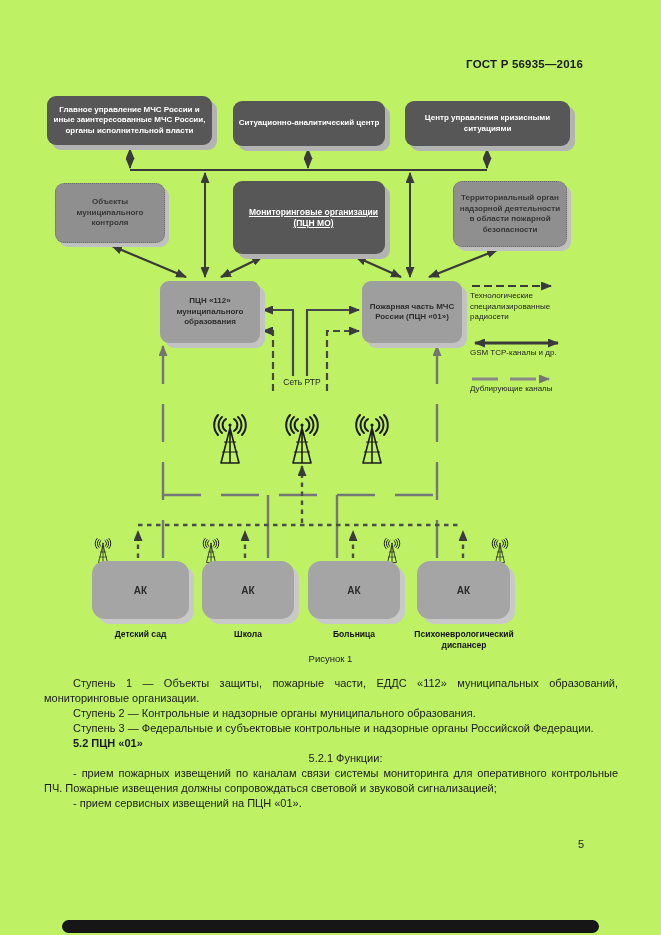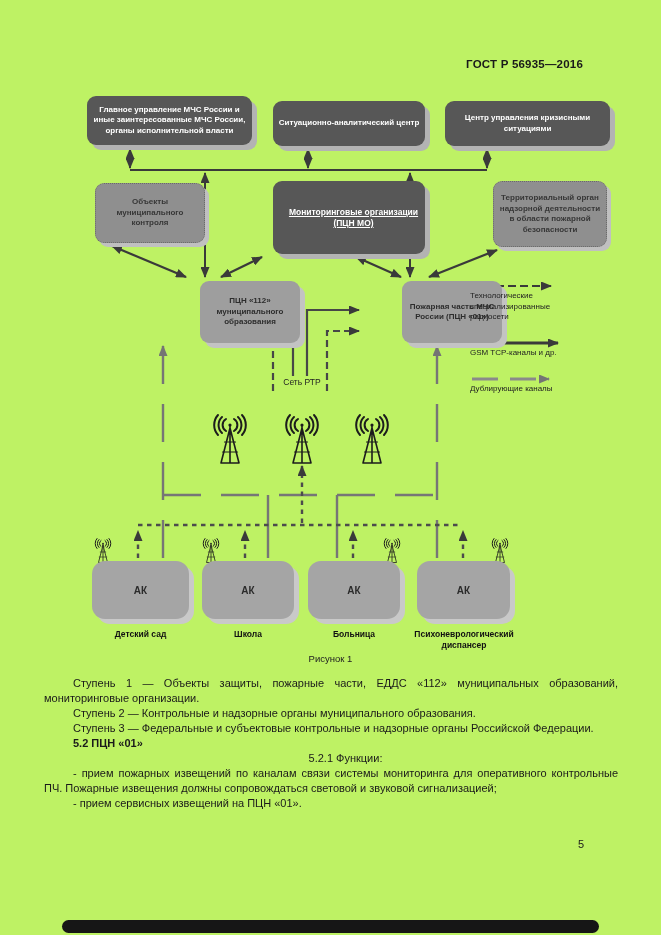--- a/index.html
+++ b/index.html
@@ -4,21 +4,21 @@
 <style>
   html,body{margin:0;padding:0;background:#e8e8e8;}
   .page{position:relative;width:661px;height:935px;background:#bef264;
         font-family:"Liberation Sans",sans-serif;color:#1a1a1a;overflow:hidden;margin:0 auto;}
   .doc-code{position:absolute;top:58px;right:78px;font-size:11.5px;font-weight:bold;letter-spacing:.2px;}
 
   .figure{position:absolute;top:88px;left:0;width:661px;height:588px;}
   .figure svg{position:absolute;top:0;left:0;}
 
   .fbox{position:absolute;display:flex;align-items:center;justify-content:center;
-        text-align:center;border-radius:9px;font-weight:bold;box-sizing:border-box;padding:2px 5px;margin-left:40px;}
+        text-align:center;border-radius:9px;font-weight:bold;box-sizing:border-box;padding:2px 5px;}
   .dark{background:#575757;color:#ffffff;font-size:8px;line-height:10.5px;box-shadow:5px 5px 0 #b3b3b3;}
   .mid{background:#8f8f8f;color:#373737;font-size:8px;line-height:10.5px;
        border:1px dotted #6a6a6a;box-shadow:4px 4px 0 #c0c0c0;}
   .lite{background:#9e9e9e;color:#2d2d2d;font-size:8px;line-height:10.5px;box-shadow:5px 5px 0 #c3c3c3;}
   .ulined{text-decoration:underline;}
   .ak{position:absolute;display:flex;align-items:center;justify-content:center;
       background:#a5a5a5;color:#2b2b2b;font-size:10px;font-weight:bold;
       border-radius:13px;box-shadow:5px 5px 0 #c9c9c9;}
   .objlabel{position:absolute;font-size:8.5px;font-weight:bold;text-align:center;line-height:11px;color:#111;}
   .netlabel{position:absolute;left:272px;top:289px;width:60px;text-align:center;font-size:8.5px;color:#222;}

